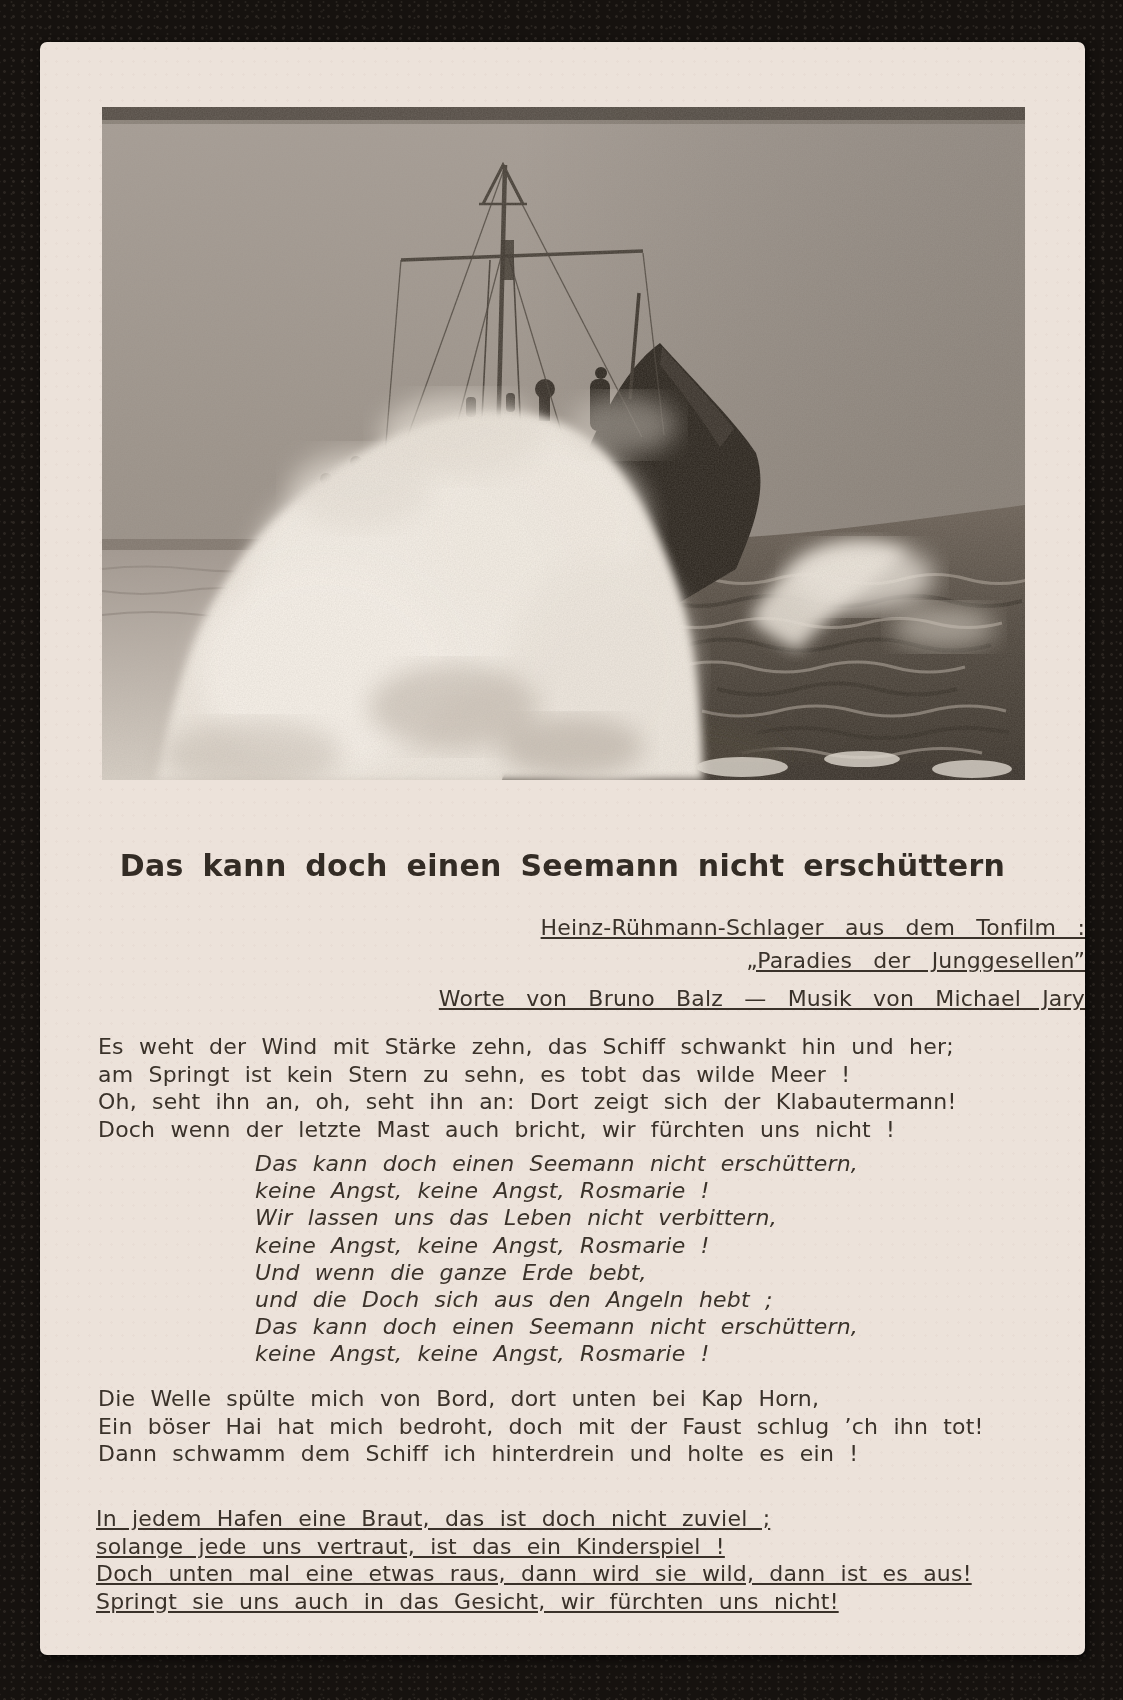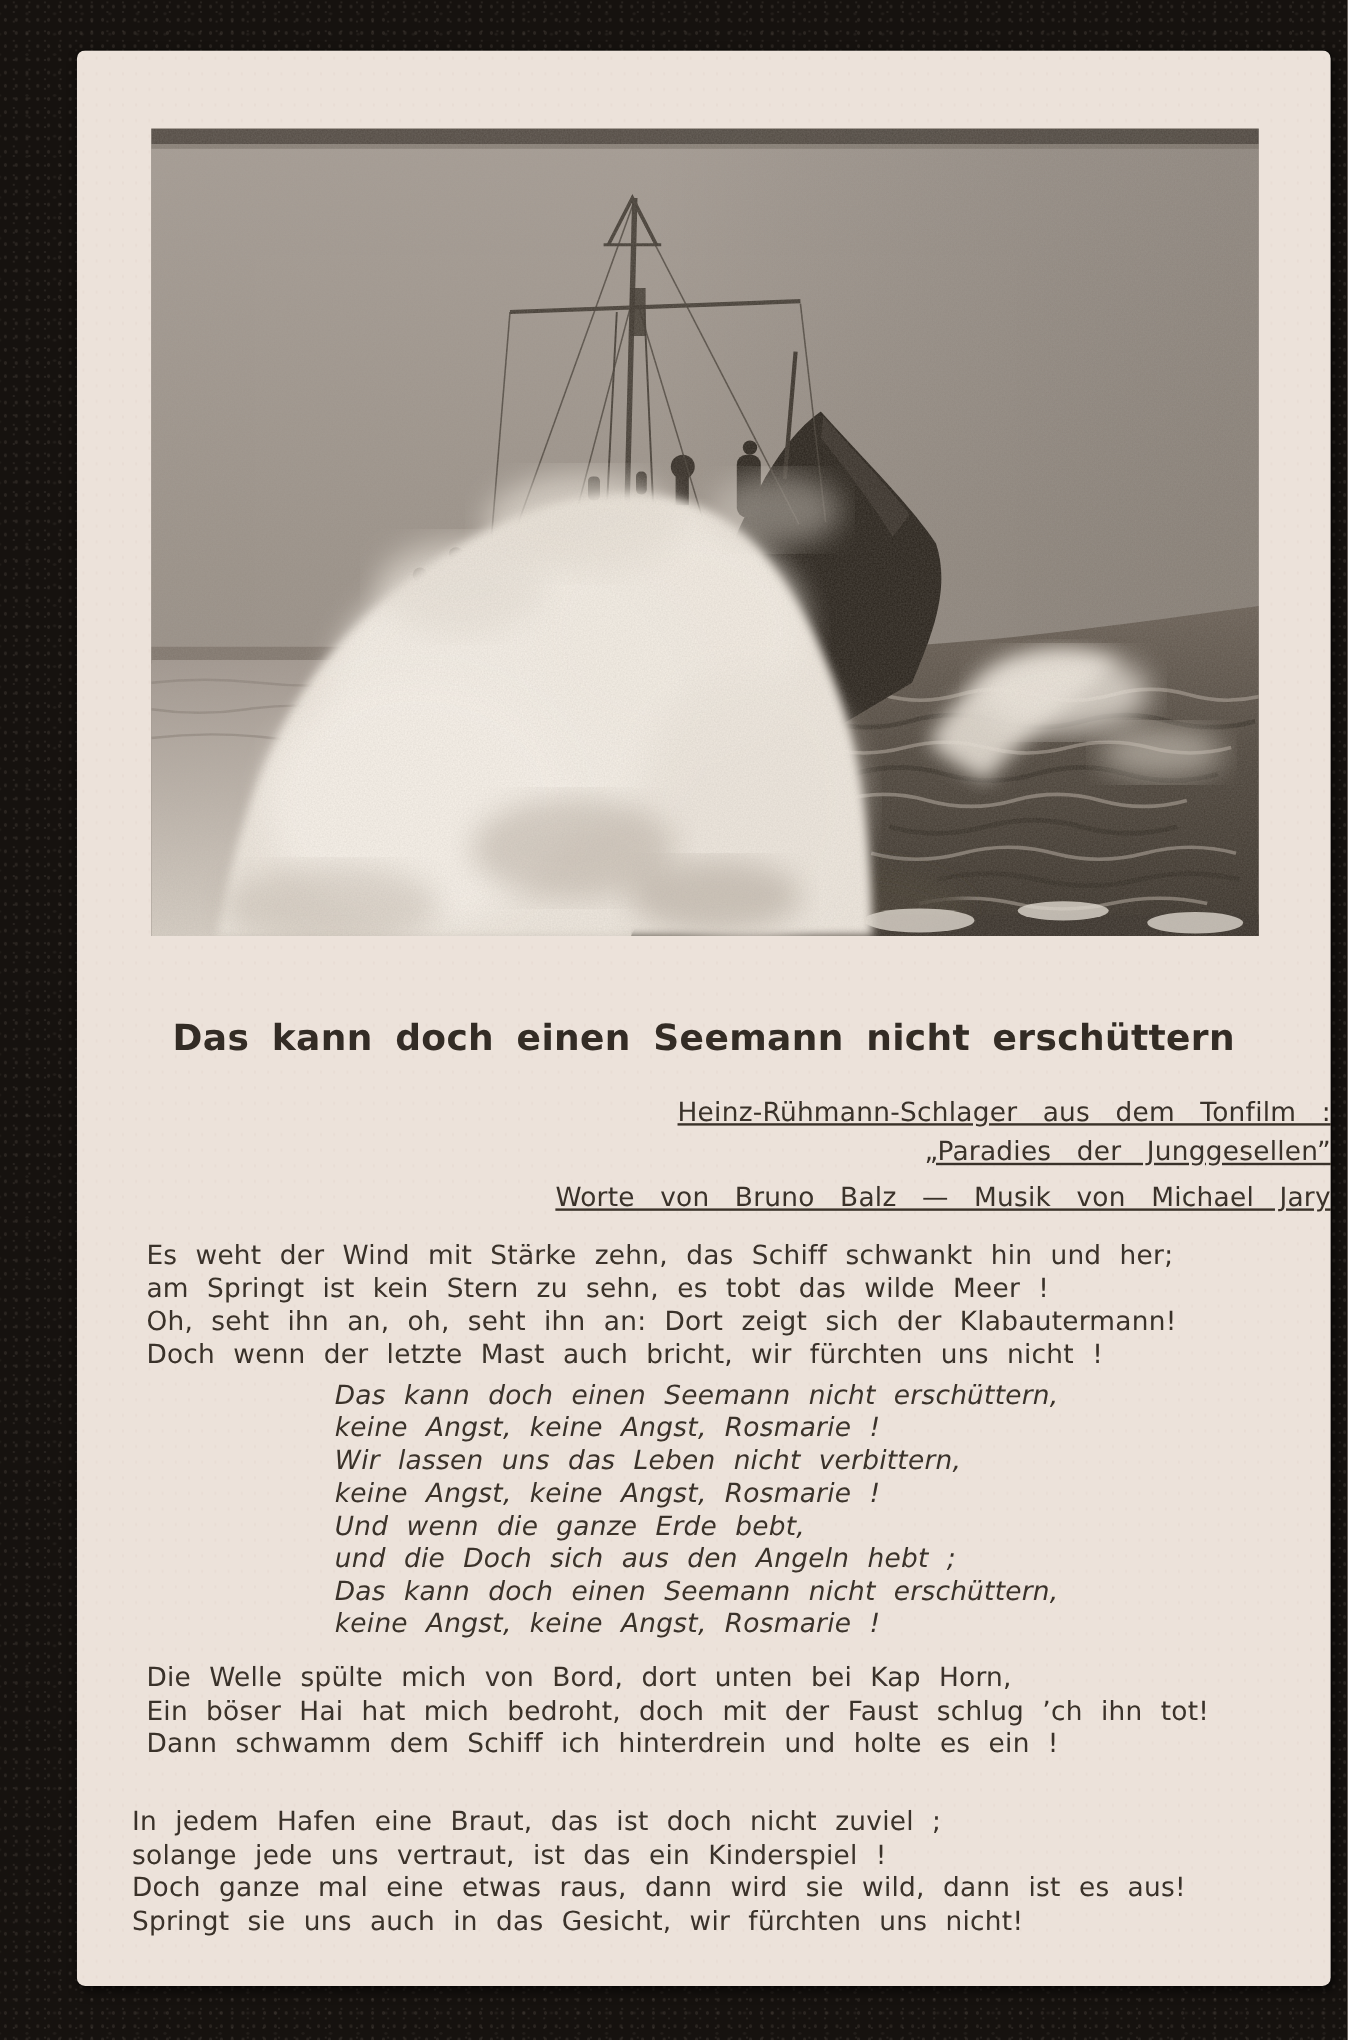--- a/index.html
+++ b/index.html
@@ -14,21 +14,20 @@
     background-position:0 0,5px 6px,11px 3px;
     font-family:"DejaVu Sans",sans-serif;
   }
   .postcard{
     position:absolute;left:40px;top:42px;width:1045px;height:1613px;
     background-color:#ece2da;
     background-image:radial-gradient(rgba(197,170,160,.10) 1px, transparent 1.2px);
     background-size:11px 13px;
     border-radius:7px;
     box-shadow:0 0 0 1px rgba(0,0,0,.25), 3px 4px 10px rgba(0,0,0,.6);
-    margin-left:24px;
   }
   .photo{
     position:absolute;left:62px;top:65px;width:923px;height:673px;
     overflow:hidden;background:#9b928a;
   }
   .photo svg{display:block;}
   .title{
     position:absolute;top:806px;left:0;width:100%;text-align:center;
     font-weight:bold;font-size:30px;color:#332c25;
     word-spacing:8px;letter-spacing:.3px;white-space:nowrap;
@@ -39,21 +38,21 @@
     word-spacing:14px;letter-spacing:.2px;white-space:nowrap;text-decoration:underline;
   }
   .credits .credit-line:nth-child(3){margin-top:5px;padding-left:46px;}
   .lyrics-block{
     position:absolute;font-size:22px;color:#3a322a;line-height:27.5px;
     word-spacing:8px;letter-spacing:.2px;white-space:nowrap;
   }
   #verse1{top:991px;left:58px;}
   #chorus{top:1108px;left:215px;line-height:27.2px;font-style:italic;}
   #verse2{top:1343px;left:58px;}
-  #verse3{top:1463px;left:46px;}
+  #verse3{top:1463px;left:56px;text-decoration:underline;}
 </style>
 </head>
 <body>
 
 <div class="postcard">
 
   <div class="photo" role="img" aria-label="Torpedo boat plowing through heavy seas, huge white bow spray, sailors on deck">
     <svg width="923" height="673" viewBox="0 0 923 673" xmlns="http://www.w3.org/2000/svg">
       <defs>
         <linearGradient id="sky" x1="0" y1="0" x2="0" y2="1">
@@ -217,17 +216,17 @@
 
   <div class="lyrics-block" id="verse2">
     <div class="lyric-line">Die Welle spülte mich von Bord, dort unten bei Kap Horn,</div>
     <div class="lyric-line">Ein böser Hai hat mich bedroht, doch mit der Faust schlug ’ch ihn tot!</div>
     <div class="lyric-line">Dann schwamm dem Schiff ich hinterdrein und holte es ein !</div>
   </div>
 
   <div class="lyrics-block" id="verse3">
     <div class="lyric-line">In jedem Hafen eine Braut, das ist doch nicht zuviel ;</div>
     <div class="lyric-line">solange jede uns vertraut, ist das ein Kinderspiel !</div>
-    <div class="lyric-line">Doch ganze mal eine etwas raus, dann wird sie wild, dann ist es aus!</div>
+    <div class="lyric-line">Doch unten mal eine etwas raus, dann wird sie wild, dann ist es aus!</div>
     <div class="lyric-line">Springt sie uns auch in das Gesicht, wir fürchten uns nicht!</div>
   </div>
 
 </div>
 
 </body></html>

